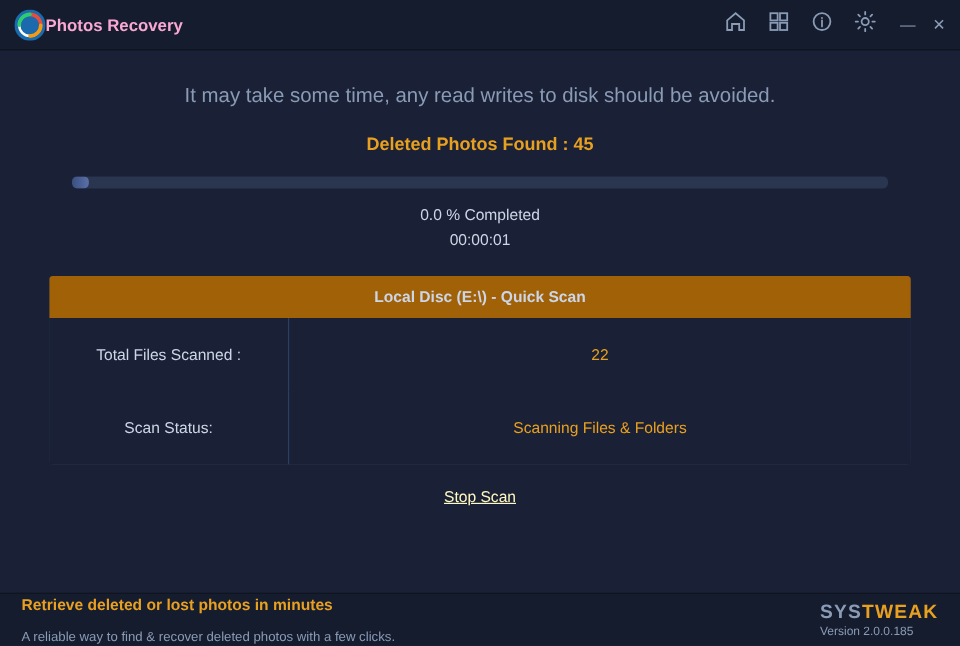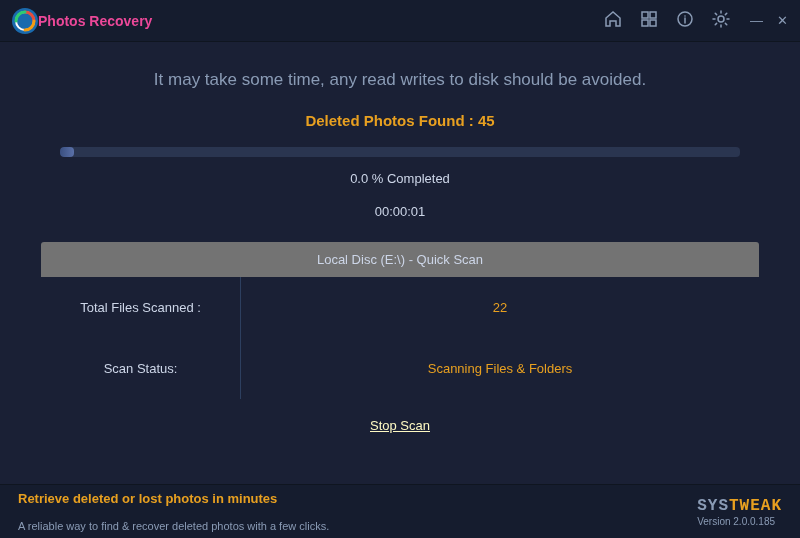--- a/index.html
+++ b/index.html
@@ -19,21 +19,21 @@
       background: #151c2e;
       height: 42px;
       display: flex;
       align-items: center;
       padding: 0 12px;
       border-bottom: 1px solid #0f1520;
       user-select: none;
     }
 
     .title-bar-title {
-      color: #ec4899;
+      color: #f9a8d4;
       font-size: 14px;
       font-weight: 600;
       flex: 1;
     }
 
     .title-bar-icons {
       display: flex;
       align-items: center;
       gap: 18px;
     }
@@ -100,43 +100,43 @@
 
     .progress-bar-fill {
       height: 100%;
       border-radius: 4px;
       background: linear-gradient(90deg, #3a4f80 0%, #5a70a8 100%);
     }
 
     .progress-percent {
       font-size: 13px;
       color: #cdd6e8;
-      margin-bottom: 18px;
+      margin-bottom: 6px;
     }
 
     .timer {
       font-size: 13px;
       color: #cdd6e8;
       margin-bottom: 22px;
     }
 
     
     .scan-table {
       width: 100%;
       border-collapse: collapse;
       border: 1px solid #2d3f5f;
       border-radius: 4px;
       overflow: hidden;
     }
 
     .scan-table-header {
-      background: #737373;
+      background: #a16207;
       padding: 10px 16px;
       font-size: 13px;
-      font-weight: 400;
+      font-weight: 700;
       color: #cdd6e8;
       text-align: center;
     }
 
     .scan-table-cell-label {
       padding: 23px 16px;
       font-size: 13px;
       color: #cdd6e8;
       width: 200px;
       border-right: 1px solid #2d3f5f;
@@ -162,21 +162,21 @@
       outline: none;
     }
 
     
     .footer {
       position: absolute;
       bottom: 0;
       left: 0;
       right: 0;
       background: #151c2e;
-      height: 54px;
+      height: 44px;
       display: flex;
       align-items: center;
       justify-content: space-between;
       padding: 0 18px;
       border-top: 1px solid #0f1520;
     }
 
     .footer-left {
       display: flex;
       flex-direction: column;
@@ -195,21 +195,20 @@
     }
 
     .footer-brand {
       text-align: right;
     }
 
     .footer-brand-name {
       font-size: 16px;
       font-weight: 800;
       letter-spacing: 1px;
-      font-family: Liberation Mono, monospace;
     }
 
     .brand-sys {
       color: #8a9bb5;
     }
 
     .brand-tweak {
       color: #e8a020;
     }
 

